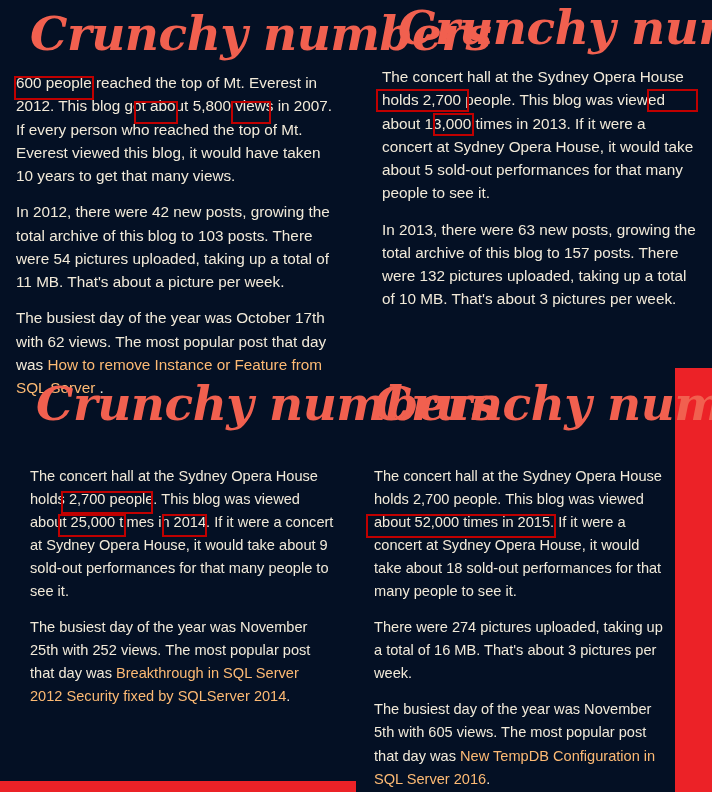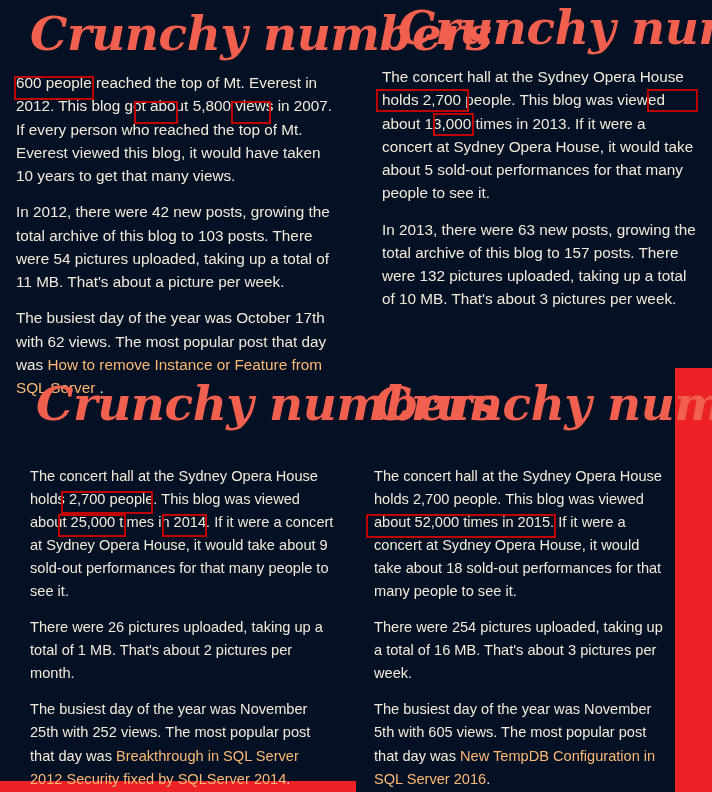--- a/index.html
+++ b/index.html
@@ -124,30 +124,29 @@
     <div class="body-wrap">
         <p class="para"><span>The concert hall at the Sydney Opera House holds </span><span>2,700 people.</span><span> This blog was viewed about </span><b>13,000</b><span> times in </span><span>2013.</span><span> If it were a concert at Sydney Opera House, it would take about 5 sold-out performances for that many people to see it.</span></p>
         <p class="para"><span>In 2013, there were </span><b>63</b><span> new posts, growing the total archive of this blog to 157 posts. There were </span><b>132</b><span> pictures uploaded, taking up a total of 10 MB. That's about 3 pictures per week.</span></p>
       </div>
   </div>
 
   <div class="panel panel-bl">
     <h1 class="crunchy-title">Crunchy numbers</h1>
     <div class="body-wrap">
         <p class="para"><span>The concert hall at the Sydney Opera House holds </span><span>2,700 people.</span><span> This blog was viewed about </span><b>25,000</b><span> times in </span><span>2014.</span><span> If it were a concert at Sydney Opera House, it would take about 9 sold-out performances for that many people to see it.</span></p>
-        <p class="para"><span>There were </span><b>26</b><span> pictures uploaded, taking up a total of 1 MB. That's about 2 pictures per month.</span></p>
         <p class="para"><span>The busiest day of the year was November 25th with </span><b>252</b><span> views. The most popular post that day was </span><a class="link">Breakthrough in SQL Server 2012 Security fixed by SQLServer 2014</a><span>.</span></p>
       </div>
   </div>
 
   <div class="panel panel-br">
     <h1 class="crunchy-title">Crunchy numbers</h1>
     <div class="body-wrap">
         <p class="para"><span>The concert hall at the Sydney Opera House holds 2,700 people. This blog was viewed </span><span>about </span><b>52,000</b><span> times in 2015. If</span><span> it were a concert at Sydney Opera House, it would take about 18 sold-out performances for that many people to see it.</span></p>
-        <p class="para"><span>There were </span><b>254</b><span> pictures uploaded, taking up a total of 16 MB. That's about 3 pictures per week.</span></p>
+        <p class="para"><span>There were </span><b>274</b><span> pictures uploaded, taking up a total of 16 MB. That's about 3 pictures per week.</span></p>
         <p class="para"><span>The busiest day of the year was November 5th with </span><b>605</b><span> views. The most popular post that day was </span><a class="link">New TempDB Configuration in SQL Server 2016</a><span>.</span></p>
       </div>
   </div>
 
   <div id="anno-layer">
       <div class="anno" title="600 people" style="left: 14px; top: 76px; width: 80px; height: 24px; border-color: rgb(192, 0, 0);"></div>
       <div class="anno" title="5,800" style="left: 134px; top: 101px; width: 44px; height: 23px; border-color: rgb(192, 0, 0);"></div>
       <div class="anno" title="2012" style="left: 231px; top: 101px; width: 40px; height: 23px; border-color: rgb(192, 0, 0);"></div>
       <div class="anno" title="2,700 people (2013)" style="left: 376px; top: 89px; width: 93px; height: 23px; border-color: rgb(192, 0, 0);"></div>
       <div class="anno" title="13,000" style="left: 647px; top: 89px; width: 51px; height: 23px; border-color: rgb(192, 0, 0);"></div>

